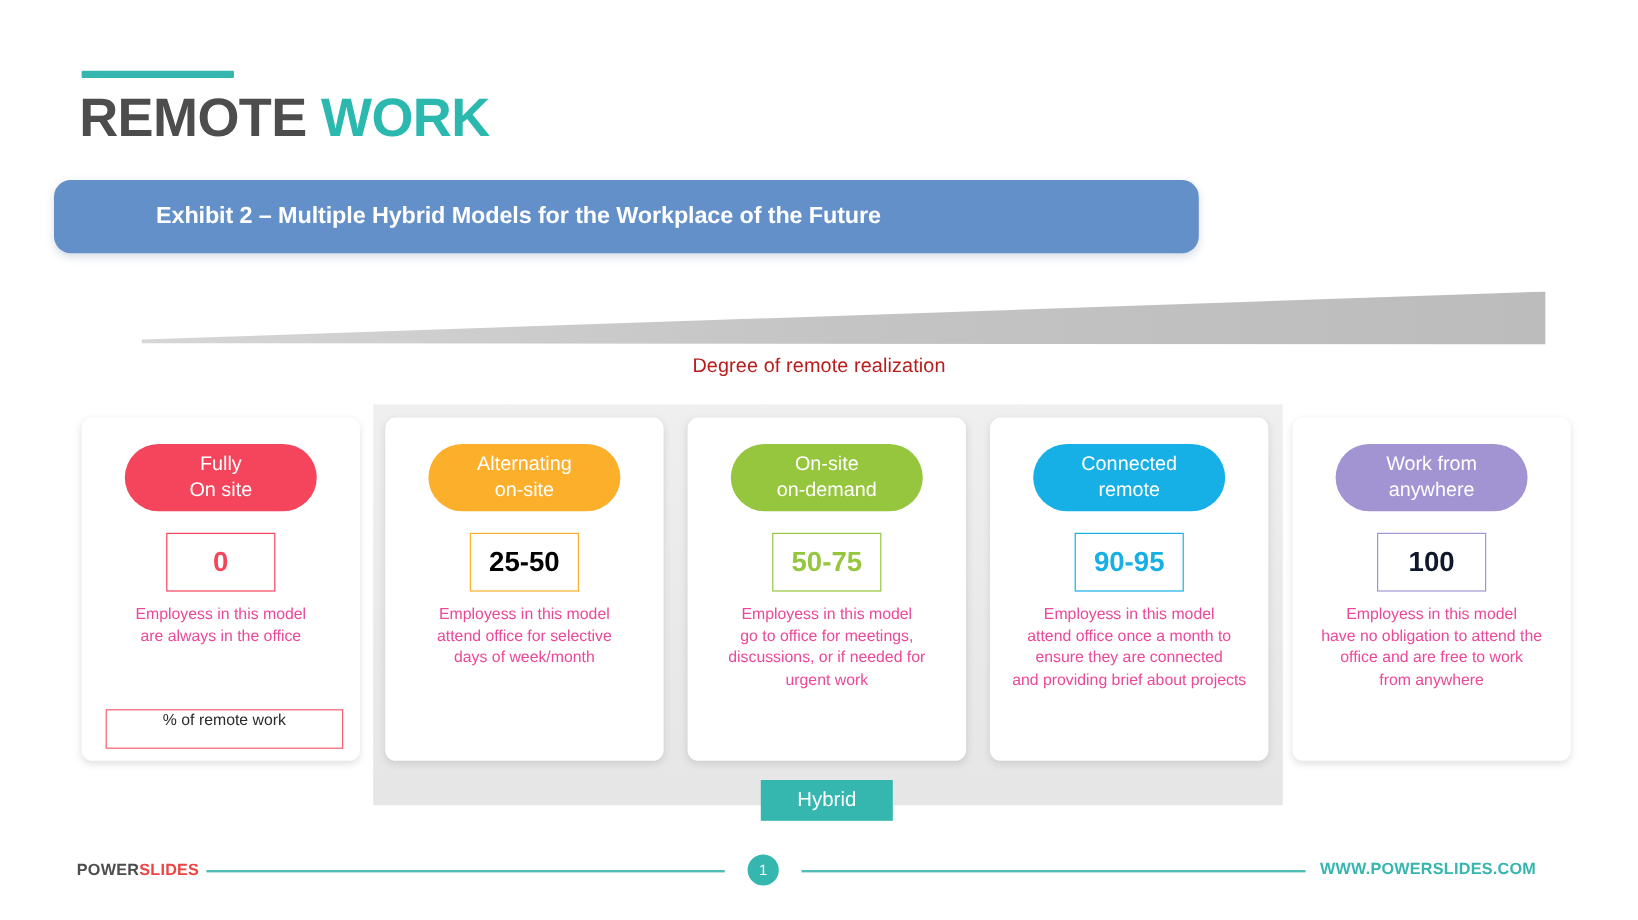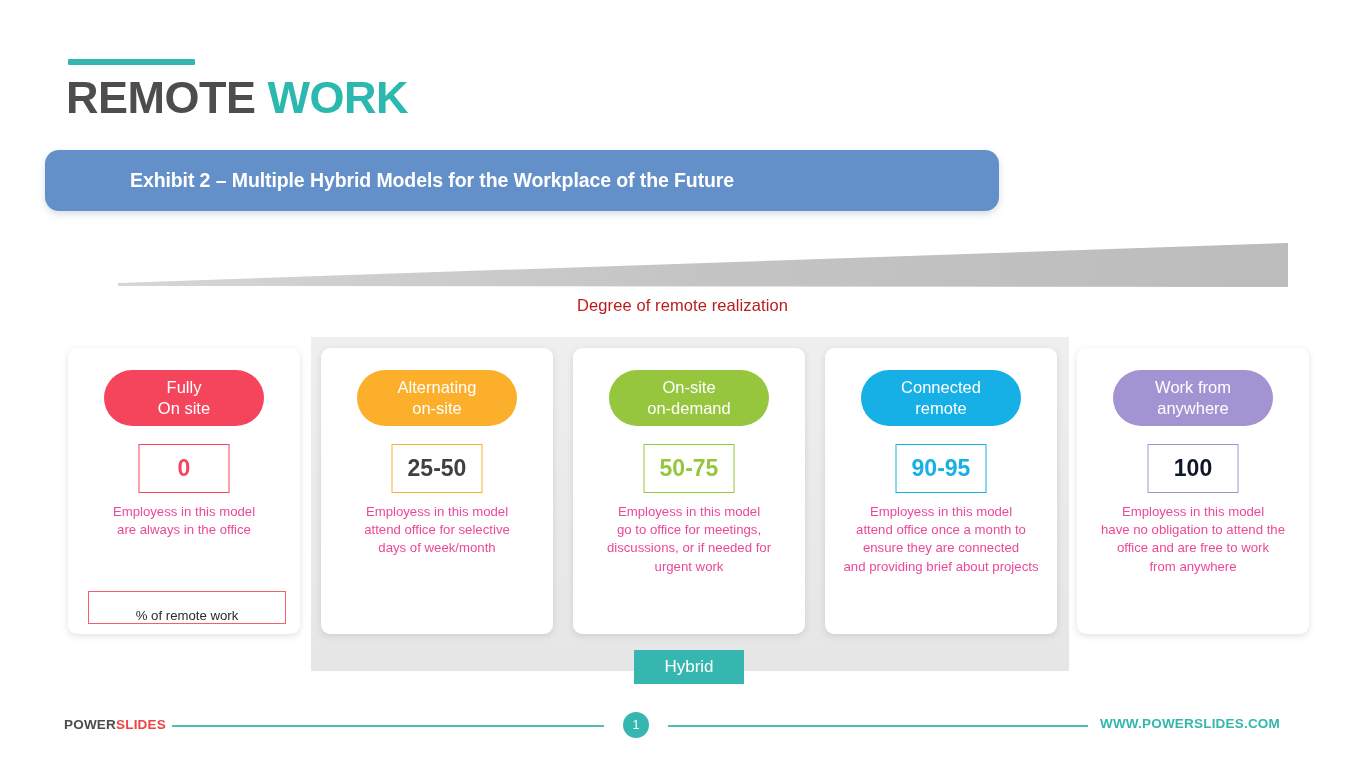--- a/index.html
+++ b/index.html
@@ -161,21 +161,21 @@
   
   #legend-box {
     position: absolute;
     left: 88px;
     top: 591px;
     width: 196px;
     height: 31px;
     background: #FFFFFF;
     border: 1.4px solid #F4606F;
     display: flex;
-    align-items: flex-end;
+    align-items: flex-start;
     justify-content: center;
     font-size: 13.2px;
     color: #2B2B2B;
   }
 
   
   #hybrid-badge {
     position: absolute;
     left: 634px;
     top: 650px;
@@ -274,21 +274,21 @@
     <div class="valbox" style="border-color:#F4455C;color:#F4455C">0</div>
     <div class="cdesc" style="white-space:pre-line">Employess in this model
 are always in the office</div>
   </div>
 
   <div class="card c1">
     <div class="pill" style="background:#FCAF2B">
       <span>Alternating</span>
       <span class="l2">on-site</span>
     </div>
-    <div class="valbox" style="border-color:#FCAF2B;color:#404040">25-50</div>
+    <div class="valbox" style="border-color:#FCAF2B;color:#000000">25-50</div>
     <div class="cdesc" style="white-space:pre-line">Employess in this model
 attend office for selective
 days of week/month</div>
   </div>
 
   <div class="card c2">
     <div class="pill" style="background:#96C63D">
       <span>On-site</span>
       <span class="l2">on-demand</span>
     </div>

